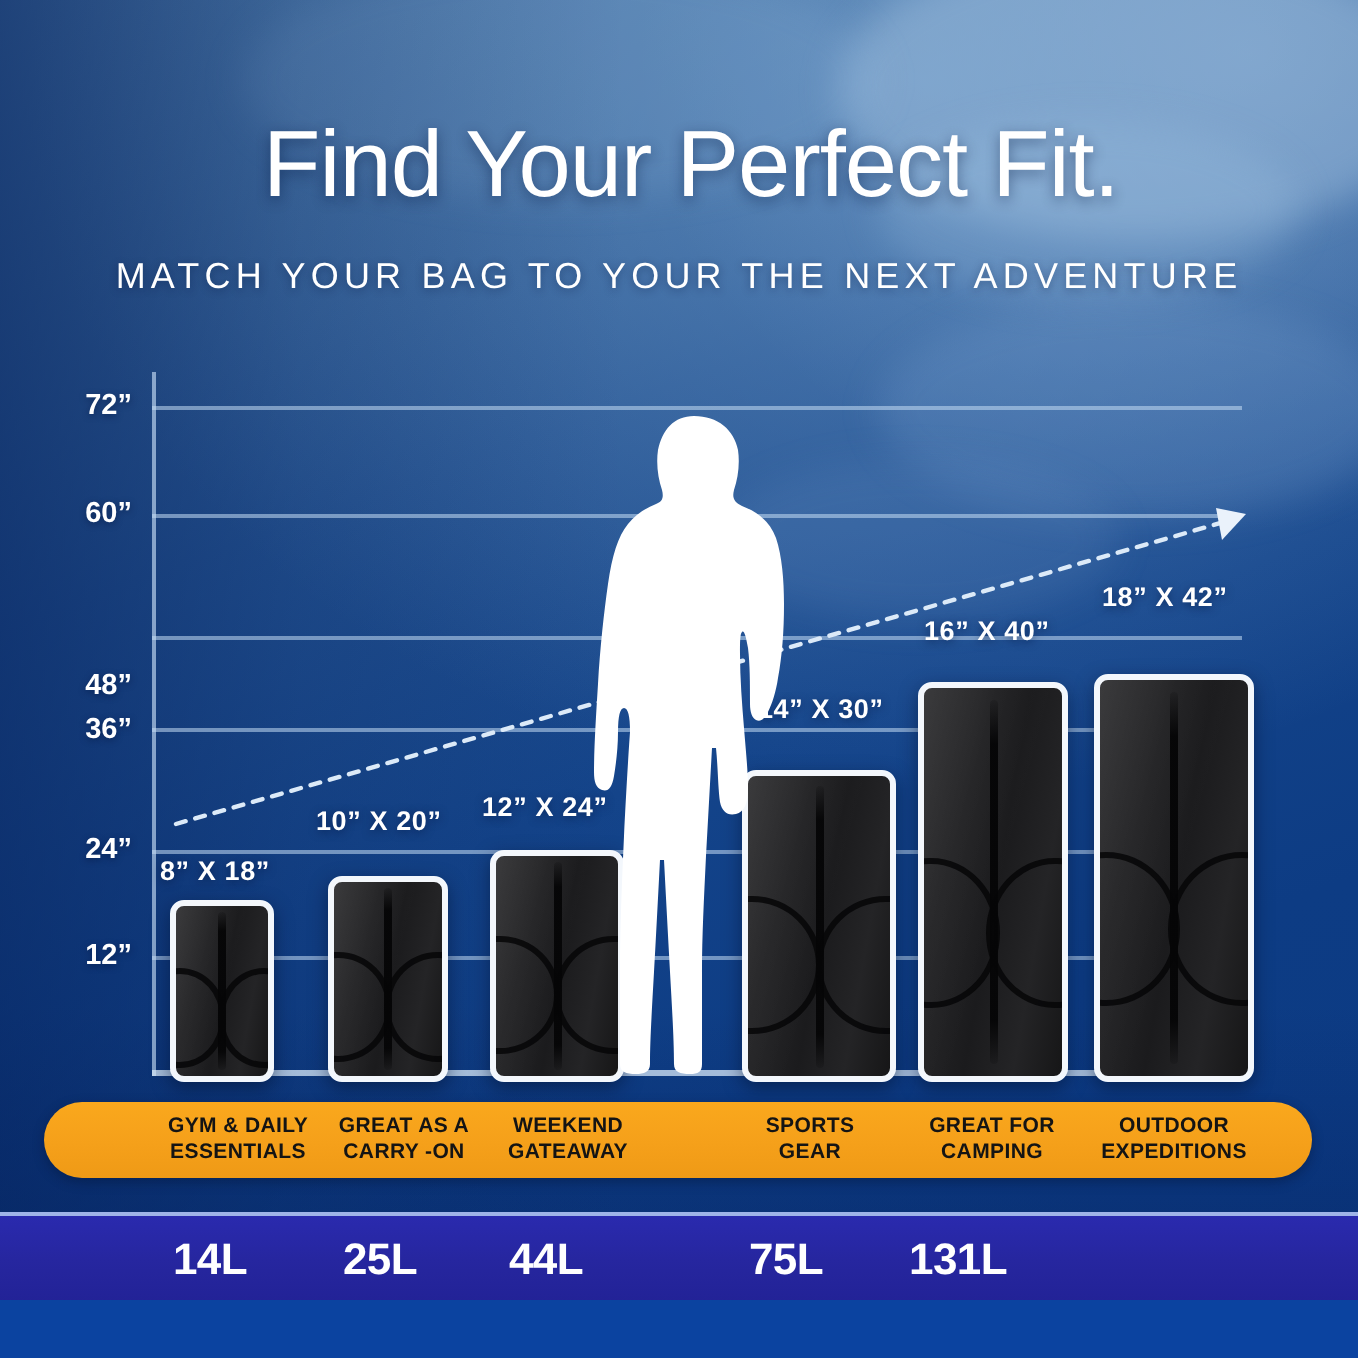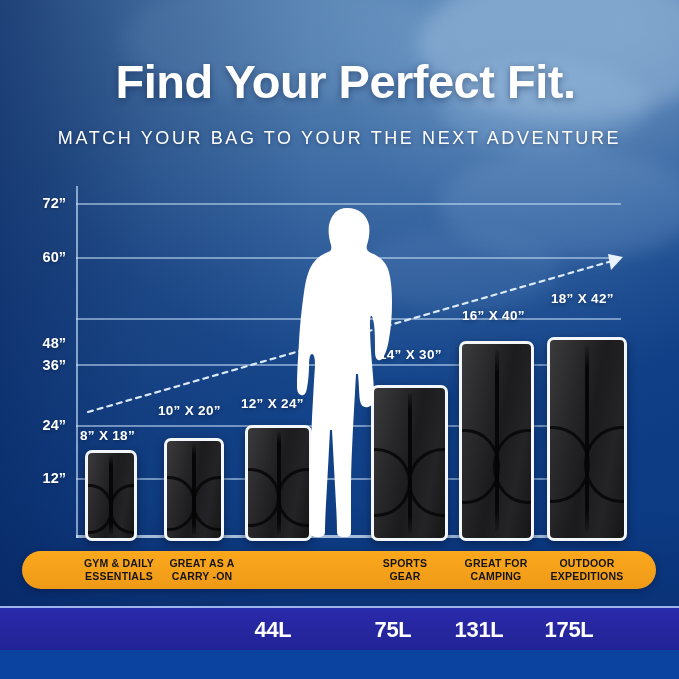--- a/index.html
+++ b/index.html
@@ -26,21 +26,21 @@
   
   .vig{position:absolute;inset:0;pointer-events:none;
     background:
       linear-gradient(90deg, rgba(5,35,95,.62) 0%, rgba(5,35,95,.22) 22%, rgba(5,35,95,0) 46%),
       linear-gradient(0deg, rgba(5,32,92,.55) 0%, rgba(5,32,92,0) 26%);
   }
 
   
   .title{
     position:absolute;left:12px;right:0;top:58px;text-align:center;
-    color:#fff;font-size:47px;font-weight:bold;letter-spacing:-.5px;line-height:1;
+    color:#fff;font-size:47px;font-weight:normal;letter-spacing:-.5px;line-height:1;
     text-shadow:0 2px 7px rgba(0,20,60,.45);
   }
   .subtitle{
     position:absolute;left:0;right:0;top:128px;text-align:center;
     color:#fff;font-size:18px;font-weight:normal;letter-spacing:2.6px;
     text-shadow:0 1px 4px rgba(0,20,60,.4);
   }
   .axis-label{
     position:absolute;color:#fff;font-size:14.5px;font-weight:bold;
     text-align:right;width:46px;text-shadow:0 1px 3px rgba(0,20,60,.5);
@@ -214,36 +214,41 @@
 
   <div class="pill">
     <div class="pill-cell" style="left:42px;width:110px;">
       <div>GYM &amp; DAILY</div>
       <div>ESSENTIALS</div>
     </div>
     <div class="pill-cell" style="left:125px;width:110px;">
       <div>GREAT AS A</div>
       <div>CARRY -ON</div>
     </div>
+    <div class="pill-cell" style="left:207px;width:110px;">
+      <div>WEEKEND</div>
+      <div>GATEAWAY</div>
+    </div>
     <div class="pill-cell" style="left:328px;width:110px;">
       <div>SPORTS</div>
       <div>GEAR</div>
     </div>
     <div class="pill-cell" style="left:419px;width:110px;">
       <div>GREAT FOR</div>
       <div>CAMPING</div>
     </div>
     <div class="pill-cell" style="left:508px;width:114px;">
       <div>OUTDOOR</div>
       <div>EXPEDITIONS</div>
     </div>
   </div>
 
   <div class="cap-strip">
     <div class="cap-label">CAPACITY</div>
+    <div class="cap-val" style="left:60px;width:90px;">14L</div>
+    <div class="cap-val" style="left:145px;width:90px;">25L</div>
     <div class="cap-val" style="left:228px;width:90px;">44L</div>
     <div class="cap-val" style="left:348px;width:90px;">75L</div>
     <div class="cap-val" style="left:434px;width:90px;">131L</div>
-    <div class="cap-val" style="left:524px;width:90px;">175L</div>
   </div>
 
   <div class="bottom-strip"></div>
 </div>
 
 </body></html>

